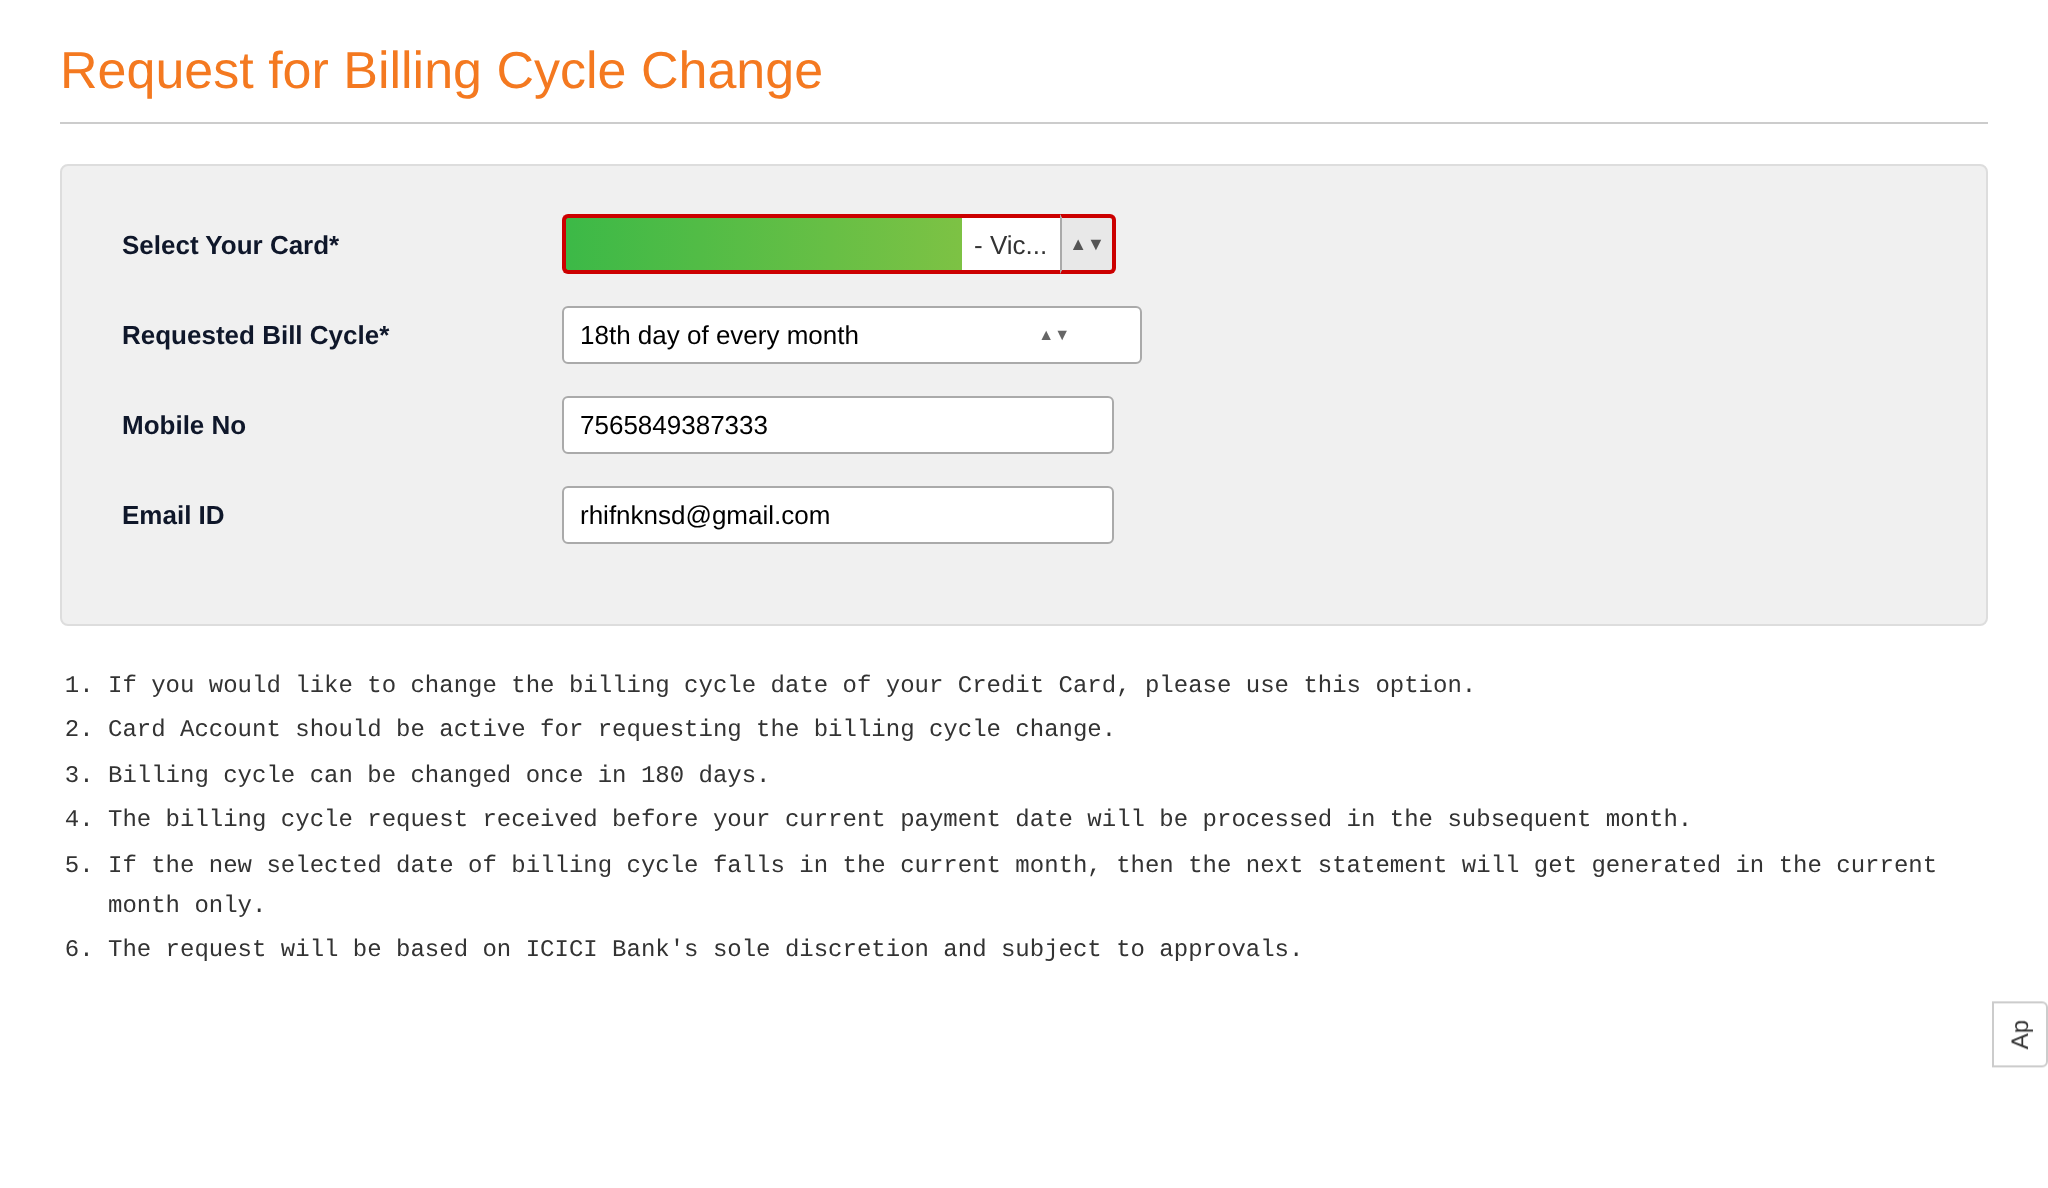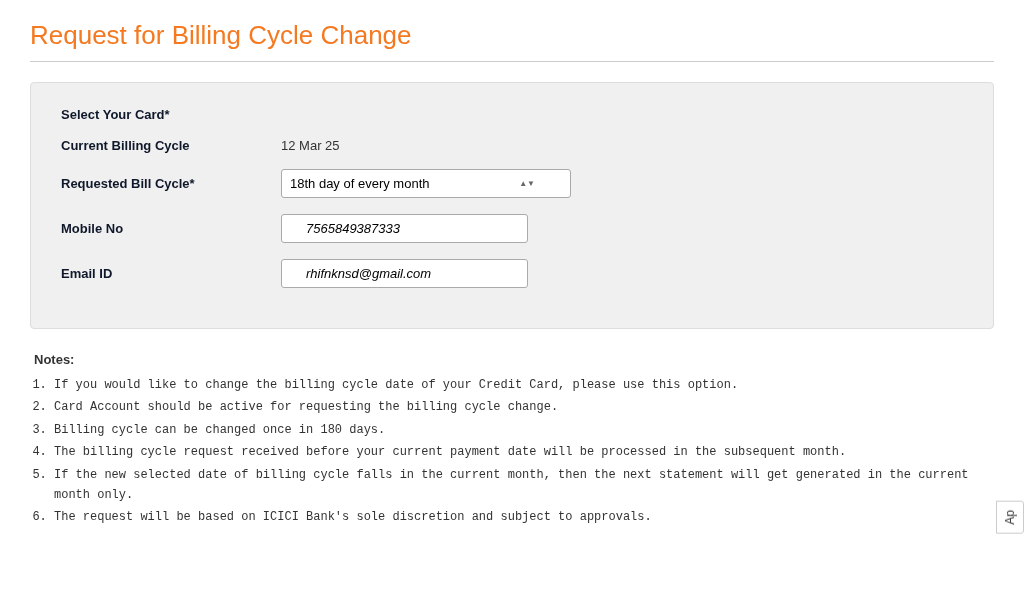--- a/index.html
+++ b/index.html
@@ -92,25 +92,24 @@
       top: 50%;
       transform: translateY(-50%);
       pointer-events: none;
       line-height: 1;
     }
 
     .text-input {
       border: 1px solid #aaa;
       border-radius: 3px;
       background: #fff;
-      padding: 6px 24px;
-      font-size: 13px;
-      width: 247px;
+      padding: 6px 8px;
+      font-size: 13px;
+      width: 276px;
       outline: none;
-      font-style: italic;
     }
 
     .button-row {
       display: flex;
       gap: 12px;
       margin-top: 10px;
     }
 
     .btn-reset {
       background: #fff;
@@ -220,26 +219,27 @@
 
 <div class="page-container">
 
   <h1 class="page-title">Request for Billing Cycle Change</h1>
   <hr class="divider">
 
   <div class="form-card">
 
     <div class="form-row">
       <label class="form-label">Select Your Card*</label>
-    </div>
-
-    <div class="form-row">
-      <label class="form-label">Current Billing Cycle</label>
-      <span class="form-value">12 Mar 25</span>
-    </div>
+      <div class="card-display-row">
+        <div class="card-green-bar"></div>
+        <div class="card-suffix-box">- Vic...</div>
+        <div class="card-arrow-box">▲▼</div>
+      </div>
+    </div>
+
 
     <div class="form-row">
       <label class="form-label">Requested Bill Cycle*</label>
       <div class="select-wrapper">
         <select class="billing-cycle-select">
           <option>1st day of every month</option>
           <option>5th day of every month</option>
           <option>10th day of every month</option>
           <option>15th day of every month</option>
           <option selected="">18th day of every month</option>
@@ -256,21 +256,20 @@
 
     <div class="form-row">
       <label class="form-label">Email ID</label>
       <input type="text" class="text-input" value="rhifnknsd@gmail.com" style="">
     </div>
 
 
   </div>
 
   <div class="notes-section">
-    <div class="notes-title">Notes:</div>
     <ol class="notes-list">
       <li>If you would like to change the billing cycle date of your Credit Card, please use this option.</li>
       <li>Card Account should be active for requesting the billing cycle change.</li>
       <li>Billing cycle can be changed once in 180 days.</li>
       <li>The billing cycle request received before your current payment date will be processed in the subsequent month.</li>
       <li>If the new selected date of billing cycle falls in the current month, then the next statement will get generated in the current month only.</li>
       <li>The request will be based on ICICI Bank's sole discretion and subject to approvals.</li>
     </ol>
   </div>
 

